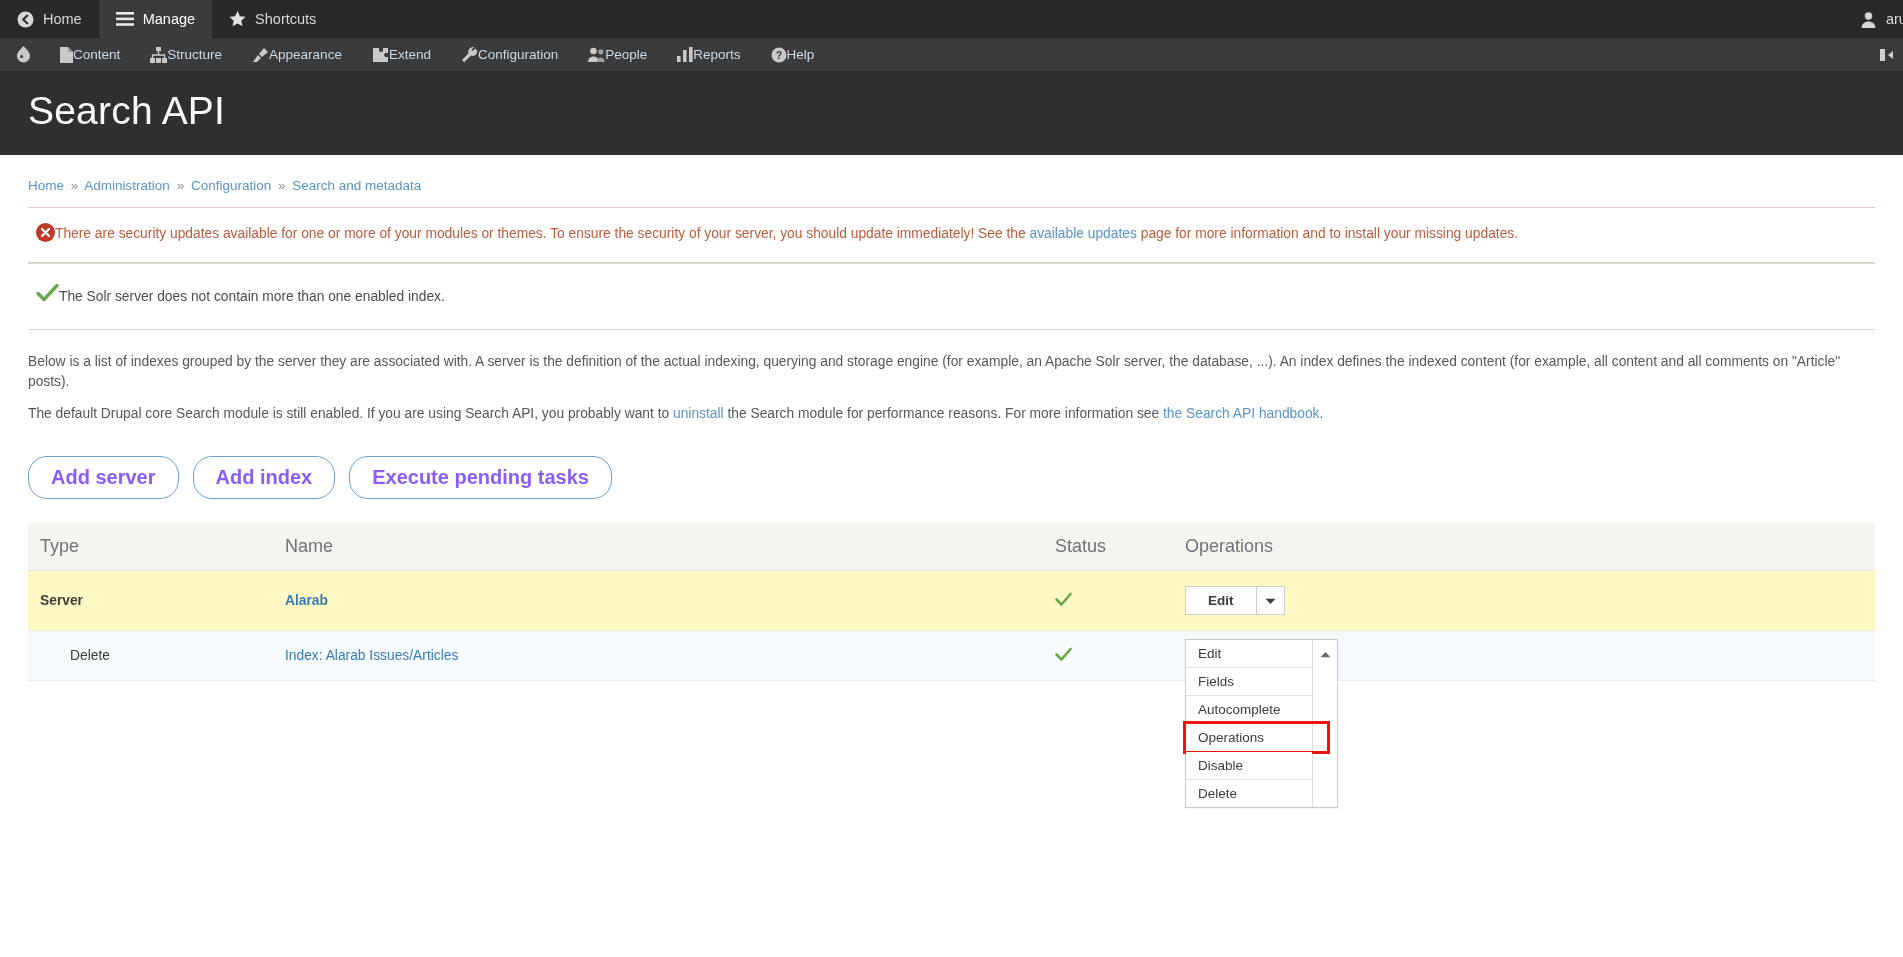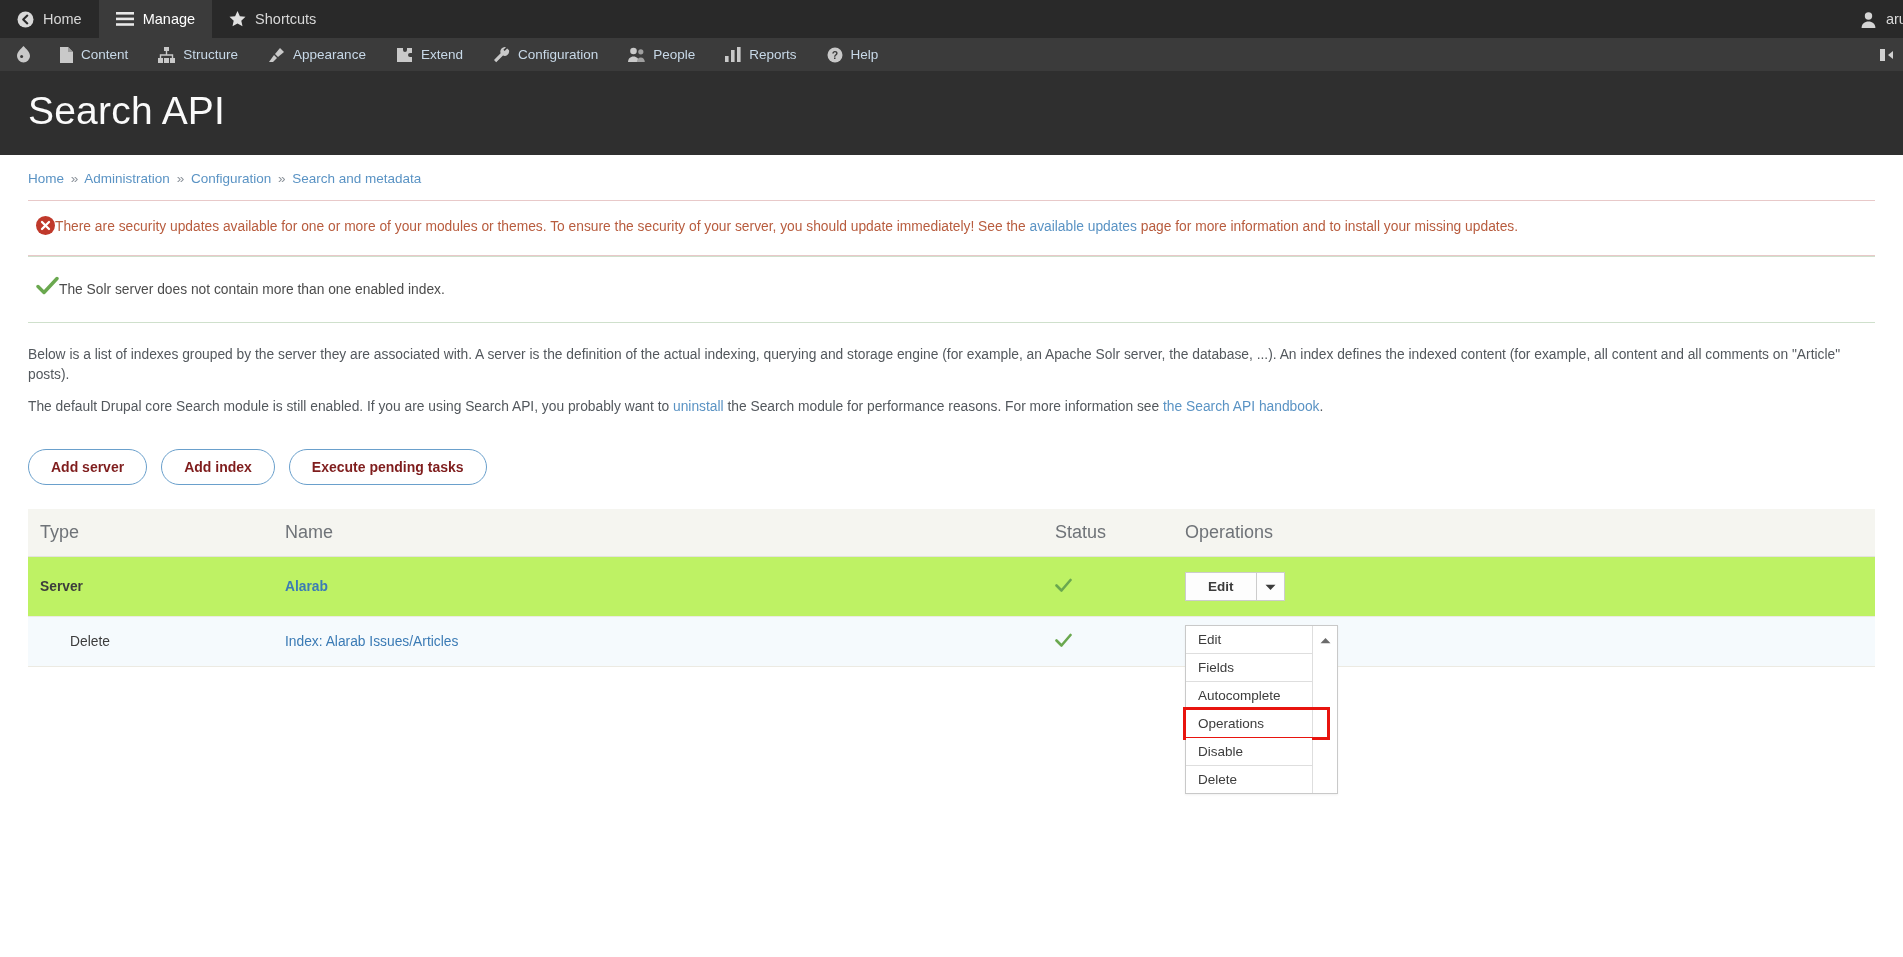--- a/index.html
+++ b/index.html
@@ -53,21 +53,20 @@
   .toolbar-tray {
     height: 33px;
     background: #3b3b3b;
     display: flex;
     align-items: stretch;
     position: relative;
   }
   .tray-item {
     display: flex;
     align-items: center;
-    gap: 8px;
     padding: 0 15px;
     font-size: 13.5px;
     color: #c8d9e8;
     cursor: pointer;
     text-decoration: none;
     white-space: nowrap;
   }
   .tray-item.home-ico { padding: 0 14px 0 16px; }
   .tray-orient {
     position: absolute;
@@ -86,21 +85,21 @@
     padding: 18px 0 22px 28px;
   }
   .page-title {
     color: #fafafa;
     font-size: 39px;
     font-weight: 400;
     letter-spacing: 0.2px;
   }
 
   
-  .content { padding: 0 28px; background:#fff; }
+  .content { padding: 7px 28px; background:#fff; }
 
   .breadcrumb {
     padding: 16px 0 14px 0;
     font-size: 13.5px;
     color: #5a6570;
   }
   .breadcrumb a { color: #5a93c4; text-decoration: none; }
   .breadcrumb .sep { color: #8a9199; margin: 0 3px; }
 
   
@@ -144,24 +143,24 @@
 
   
   .actions {
     display: flex;
     gap: 14px;
     padding: 21px 0 24px 0;
   }
   .btn-pill {
     border: 1px solid #6aa0cc;
     background: #fff;
-    color: #7f1d1d;
+    color: #8b5cf6;
     border-radius: 19px;
     padding: 9px 22px;
-    font-size: 14px;
+    font-size: 20px;
     font-weight: bold;
     font-family: "Liberation Sans", sans-serif;
     cursor: pointer;
     line-height: 1.15;
   }
 
   
   table.api-table {
     width: 100%;
     border-collapse: collapse;
@@ -175,21 +174,21 @@
     font-size: 18px;
     padding: 13px 12px;
     border-bottom: 1px solid #e3e3dd;
   }
   table.api-table td {
     padding: 15px 12px;
     color: #3c3c3c;
     vertical-align: middle;
     border-bottom: 1px solid #eceae2;
   }
-  tr.row-server td { background: #bef264; font-weight: bold; margin-top: 48px; }
+  tr.row-server td { background: #fef9c3; font-weight: bold; margin-top: 48px; }
   tr.row-index td { background: #f5fafd; }
   td.c-type { width: 245px; }
   td.c-type.indent { padding-left: 42px; font-weight: normal; }
   td.c-name { width: 770px; }
   td.c-name a { color: #3b7bb5; text-decoration: none; }
   td.c-status { width: 130px; text-align: left; padding-left: 0; }
   td.c-ops { position: relative; }
 
   .check { color: #6aa84f; font-size: 19px; line-height: 1; }
 

